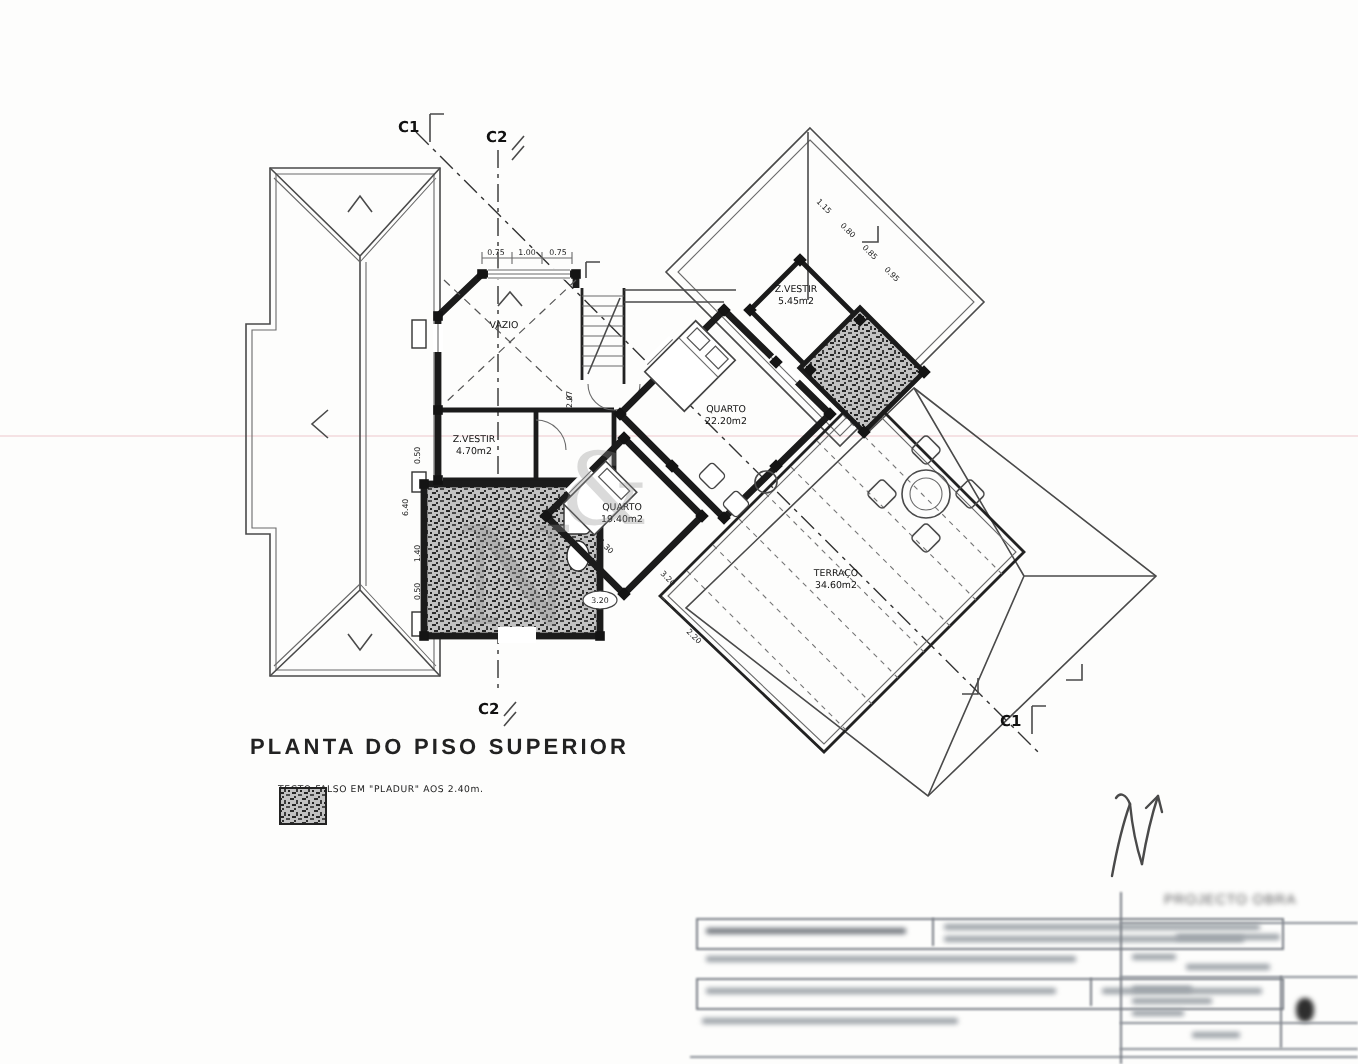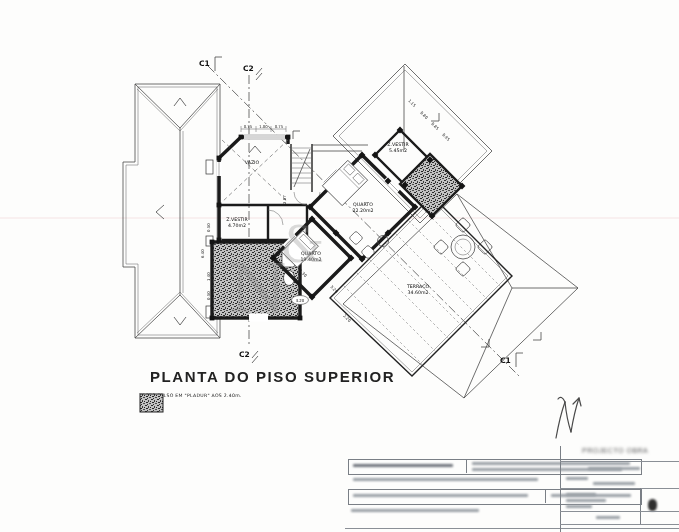--- a/index.html
+++ b/index.html
@@ -23,21 +23,21 @@
   
   .tb{position:absolute;background:transparent;}
   .box{position:absolute;border:1px solid #7a7f86;filter:blur(.4px);}
   .vline{position:absolute;background:#7a7f86;width:1px;filter:blur(.4px);}
   .hline{position:absolute;background:#8a8f96;height:1px;filter:blur(.4px);}
   .bar{position:absolute;height:3px;background:#70757c;border-radius:1px;filter:blur(1.2px);}
   .bar.lt{background:#9aa0a6;}
   .hdr{position:absolute;font-size:7px;color:#555;letter-spacing:.5px;filter:blur(1.4px);
        font-family:"Liberation Sans",sans-serif;white-space:nowrap;}
   .stamp{position:absolute;width:9px;height:12px;background:#2e2e2e;border-radius:45%;filter:blur(1.3px);}
-  .ptitle{position:absolute;left:150px;top:368px;font-size:15px;color:#222;letter-spacing:1.6px;
+  .ptitle{position:absolute;left:125px;top:368px;font-size:11px;color:#222;letter-spacing:1.6px;
           font-family:"Liberation Sans",sans-serif;font-weight:600;}
   .legend{position:absolute;left:139px;top:393px;display:flex;align-items:center;gap:6px;}
   .legtext{font-size:4.6px;color:#222;letter-spacing:.3px;font-family:"DejaVu Sans",sans-serif;}
 </style>
 </head>
 <body>
 
 <div id="sheet">
 
 <svg width="679" height="532" viewBox="0 0 679 532">

